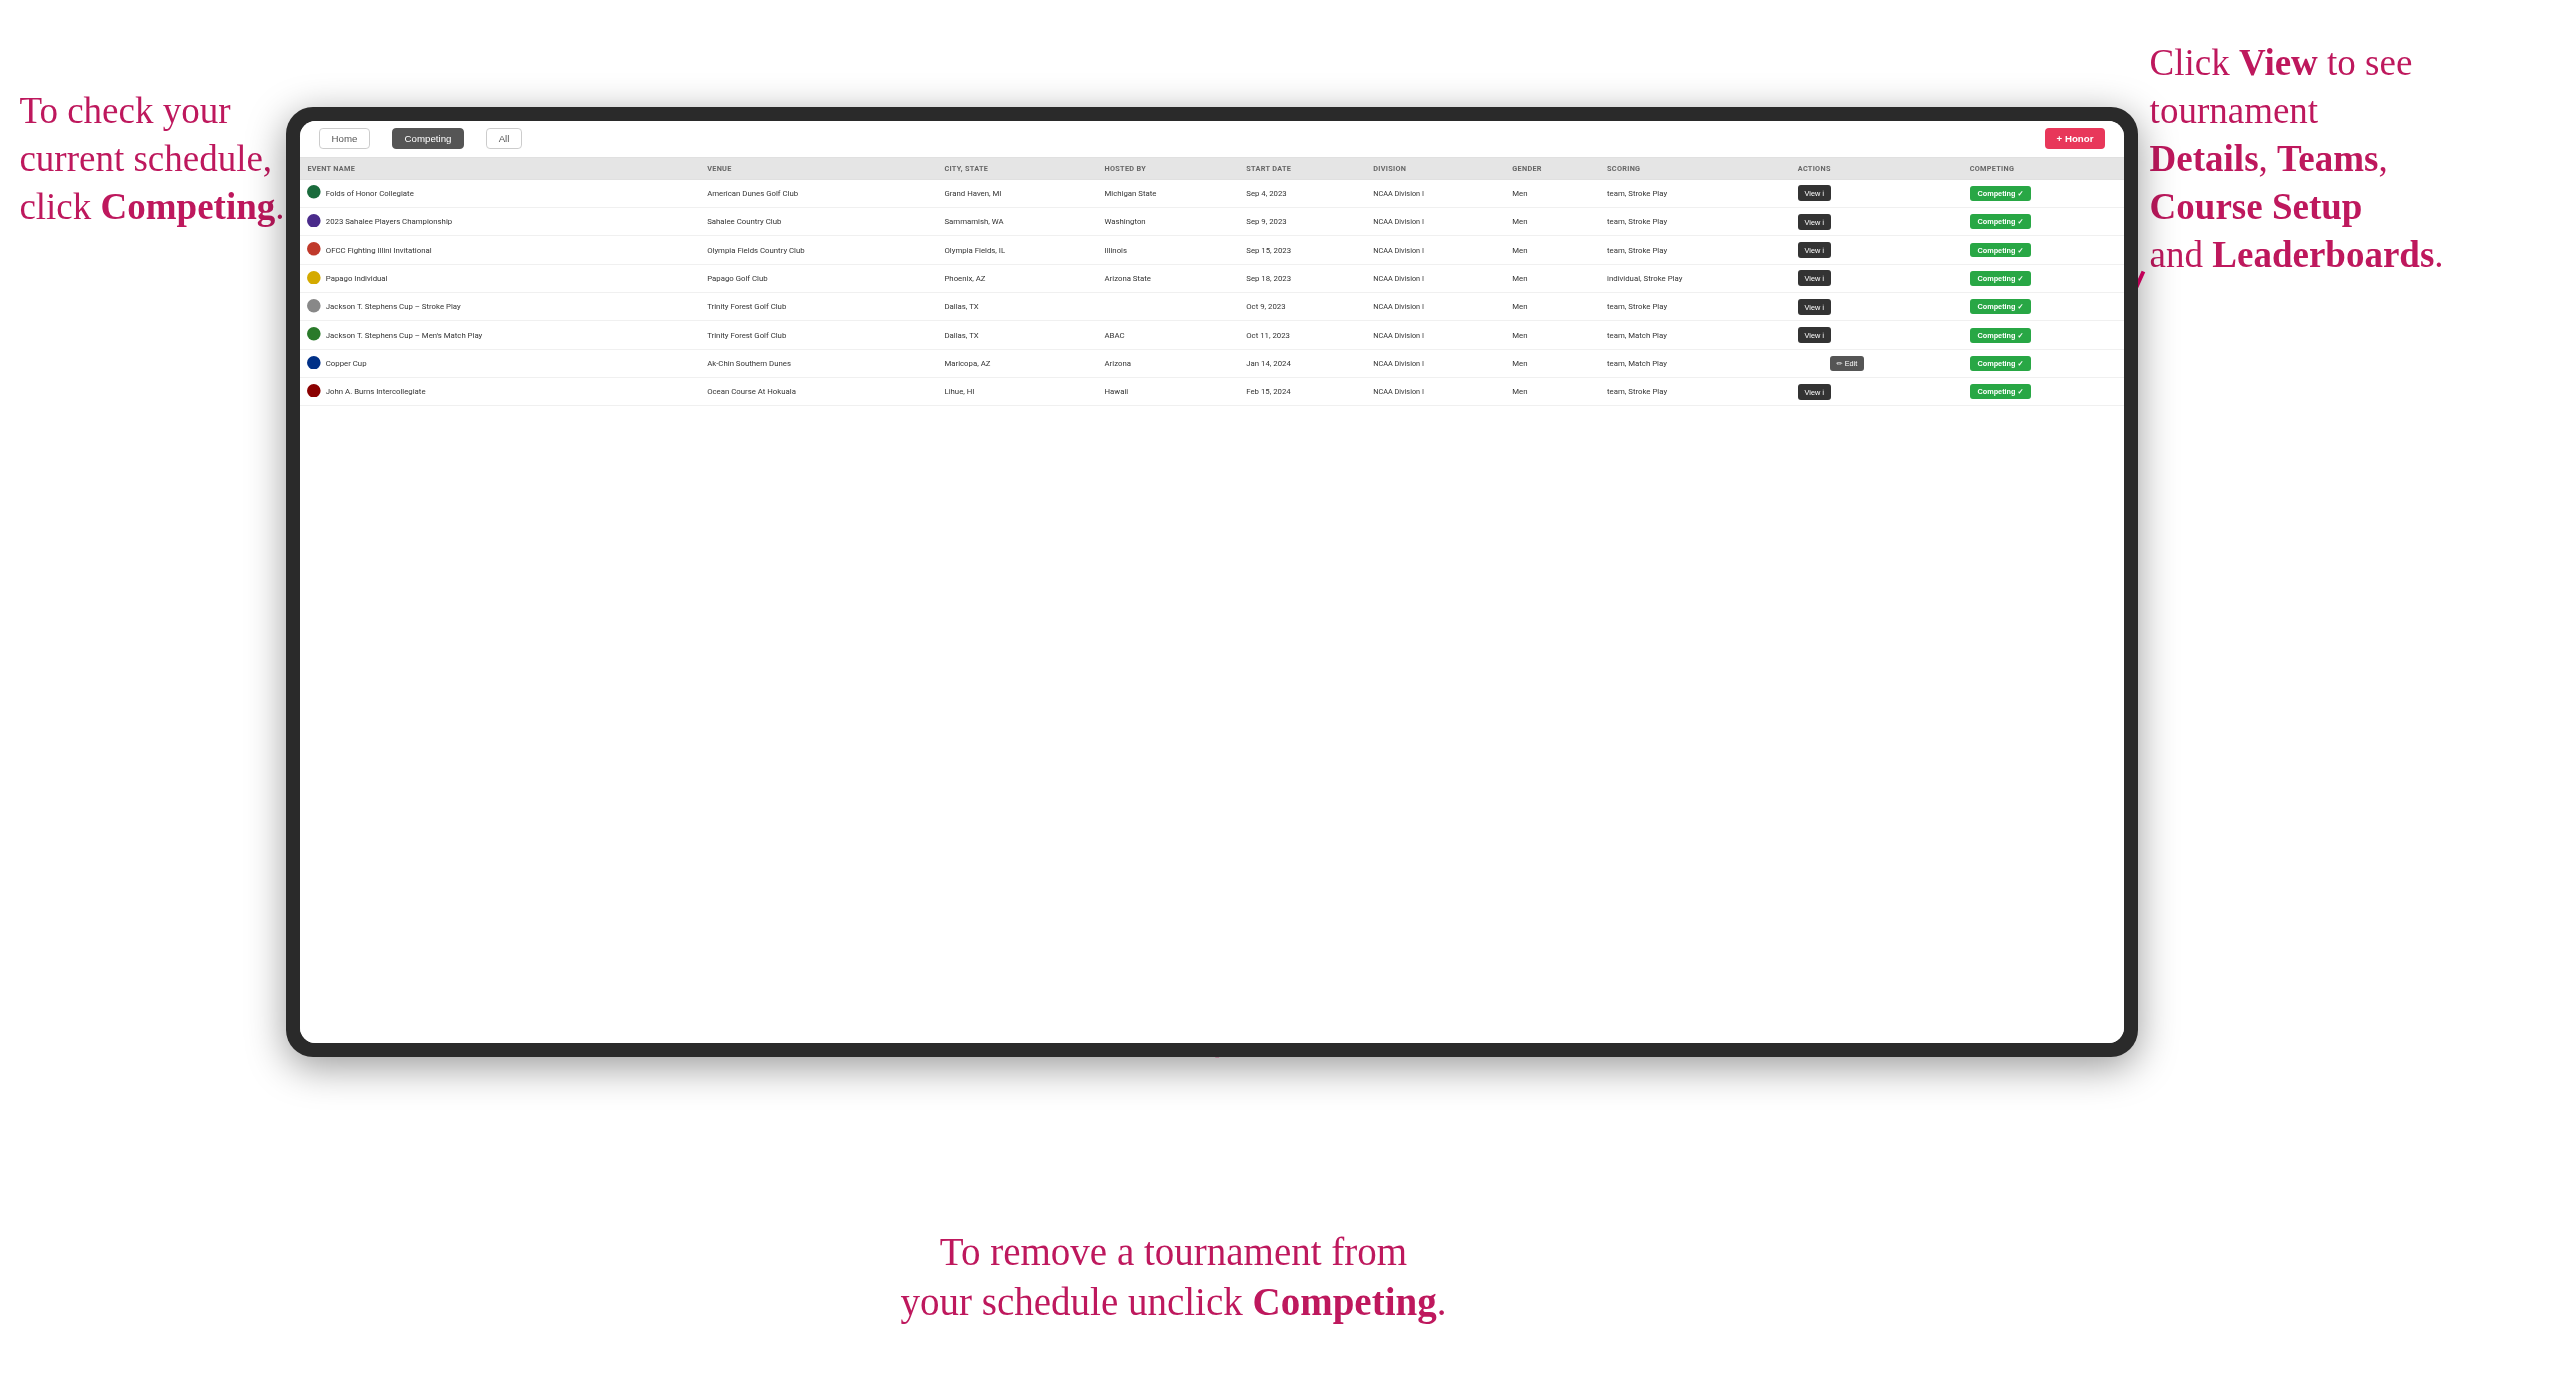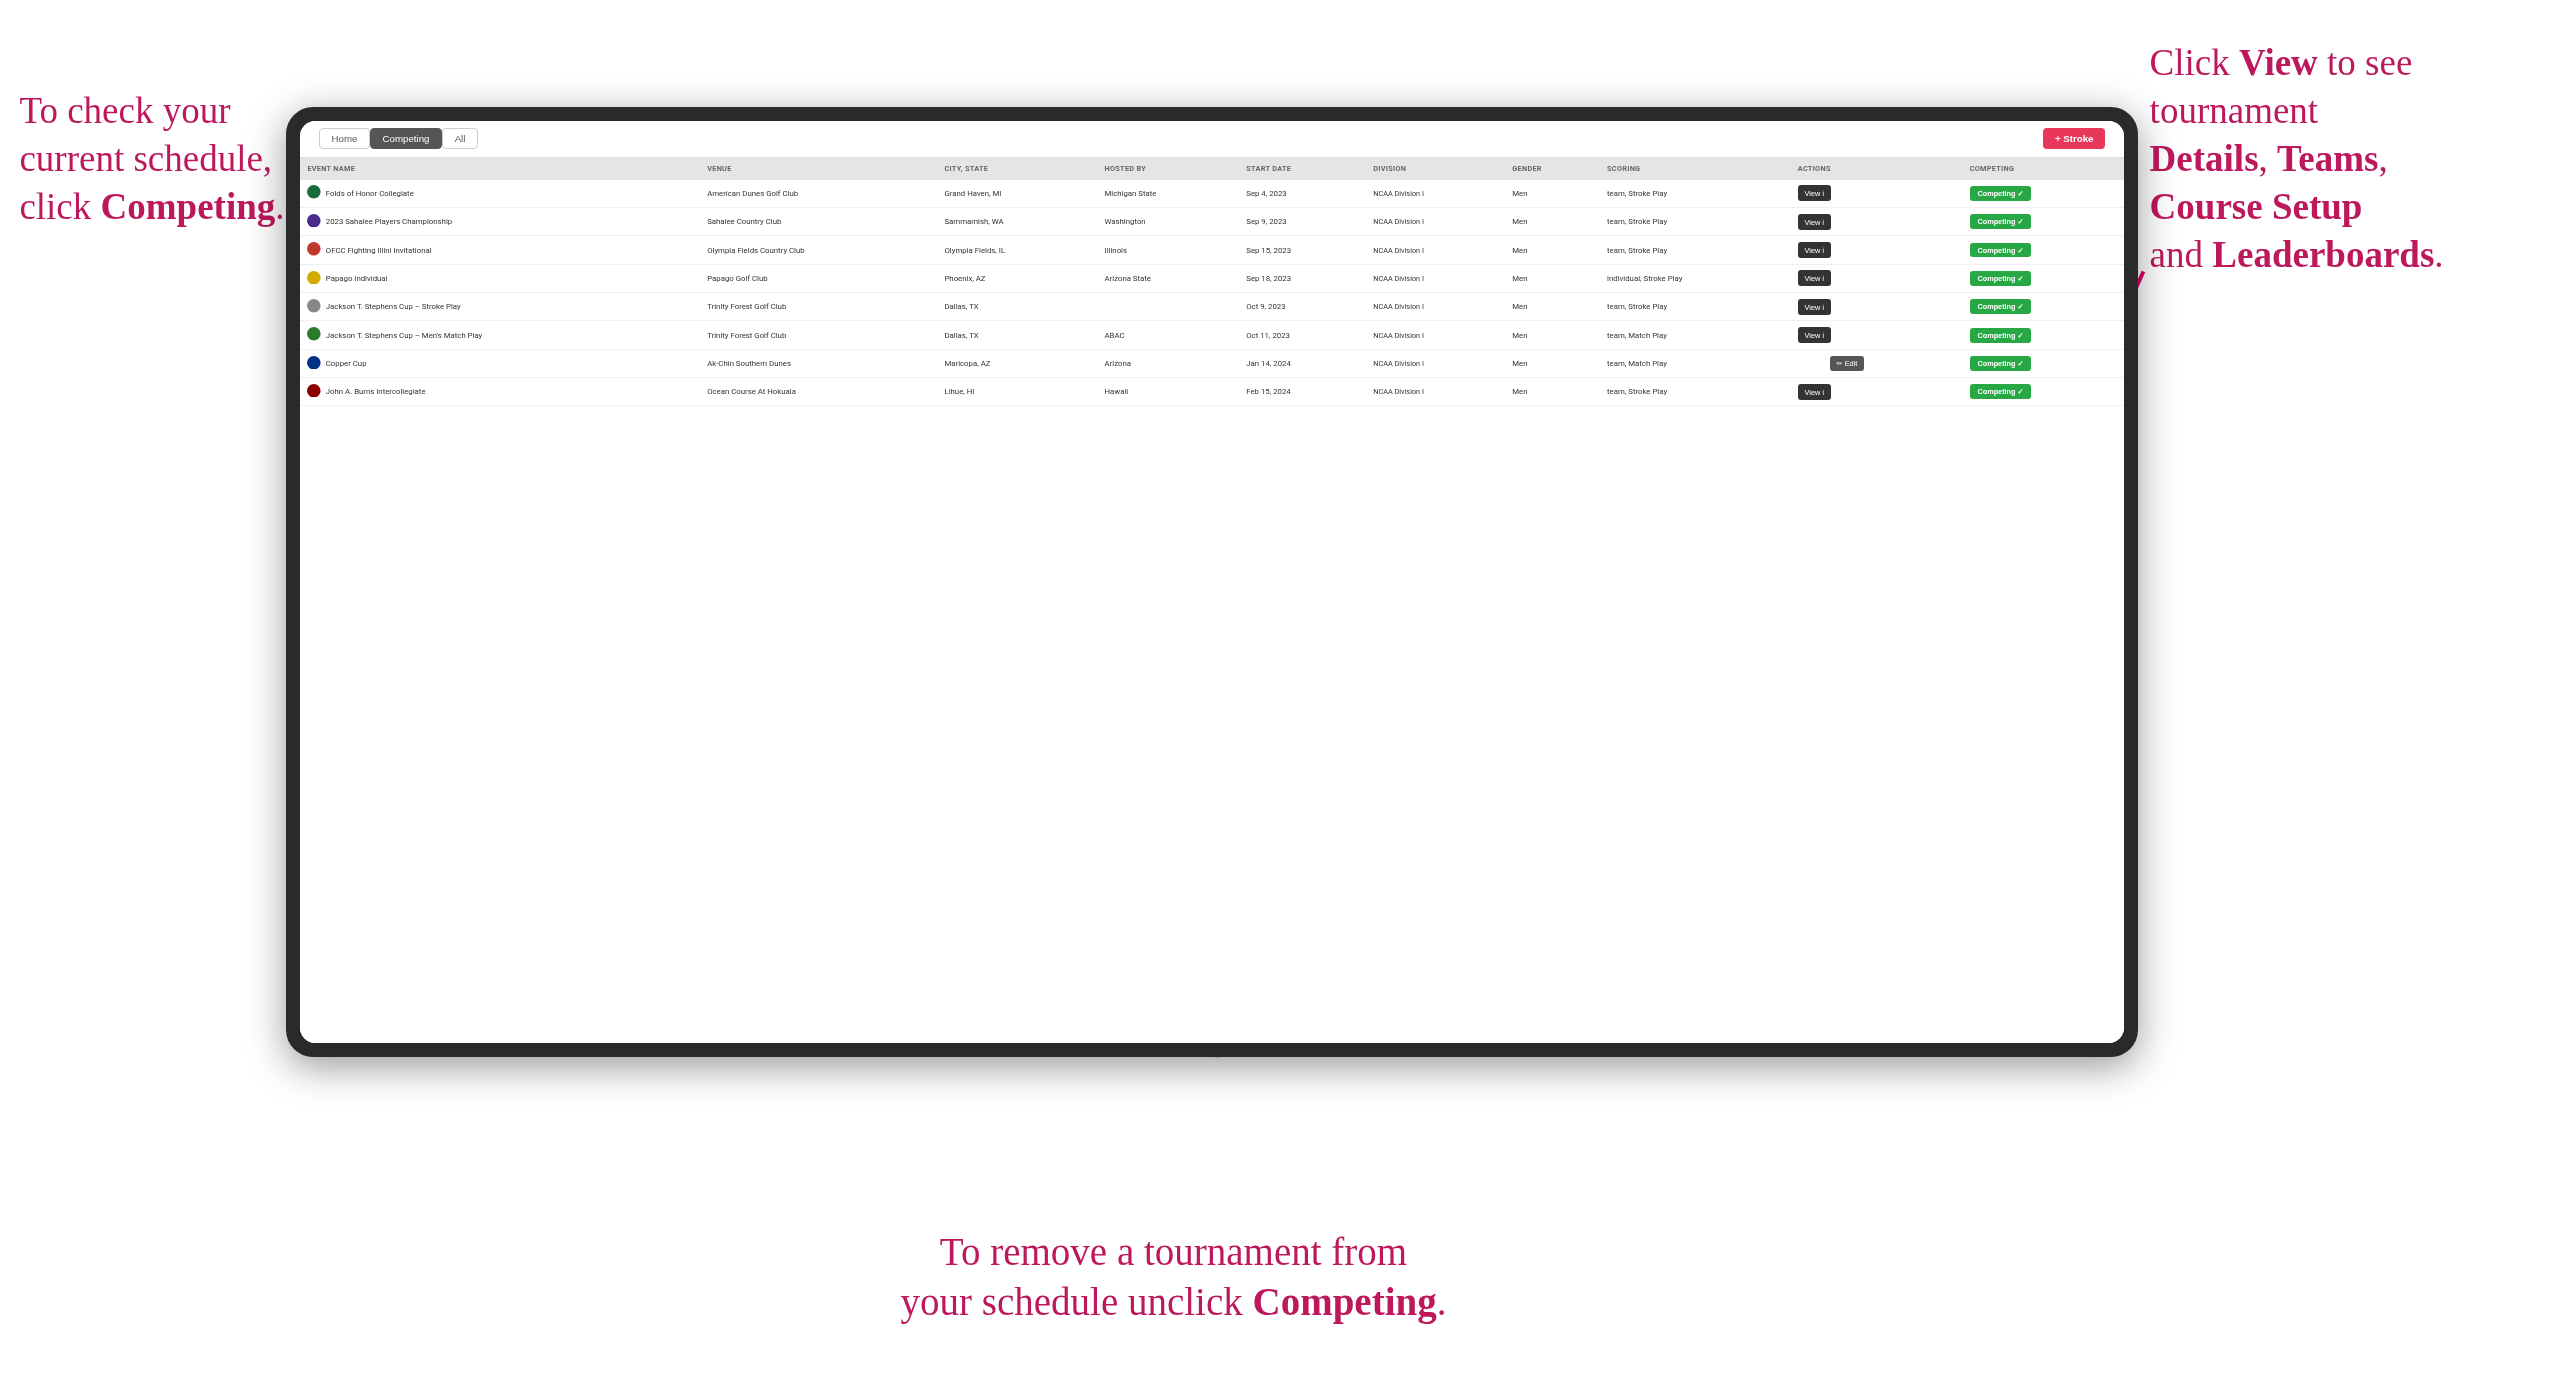--- a/index.html
+++ b/index.html
@@ -126,21 +126,21 @@
       padding: 7.8px 19.4px;
       display: flex;
       align-items: center;
       justify-content: space-between;
       border-bottom: 1px solid #e0e0e0;
       flex-shrink: 0;
     }
 
     .filter-tabs {
       display: flex;
-      gap: 0;
+      gap: 22px;
       align-items: center;
     }
 
     .filter-tab {
       padding: 3.9px 11.6px;
       border-radius: 3.9px;
       font-size: 9.7px;
       cursor: pointer;
       border: 1px solid #ccc;
       background: #fff;
@@ -309,21 +309,21 @@
 <div class="tablet-frame" style="top:107px; left:286px; width:1852px; height:950px;">
   <div class="tablet-screen">
 
 
     <div class="filter-bar">
       <div class="filter-tabs">
         <button class="filter-tab">Home</button>
         <button class="filter-tab active">Competing</button>
         <button class="filter-tab">All</button>
       </div>
-      <button class="create-btn">+ Stroke</button>
+      <button class="create-btn">+ Honor</button>
     </div>
 
     <div class="table-container">
       <table>
         <thead>
           <tr>
             <th>EVENT NAME</th>
             <th>VENUE</th>
             <th>CITY, STATE</th>
             <th>HOSTED BY</th>

